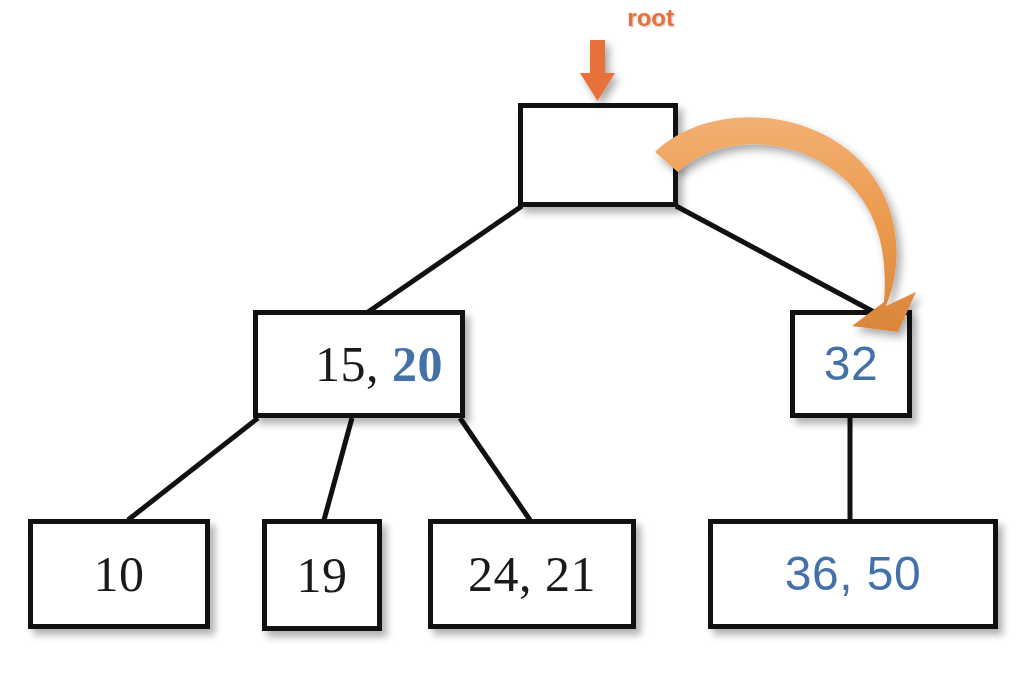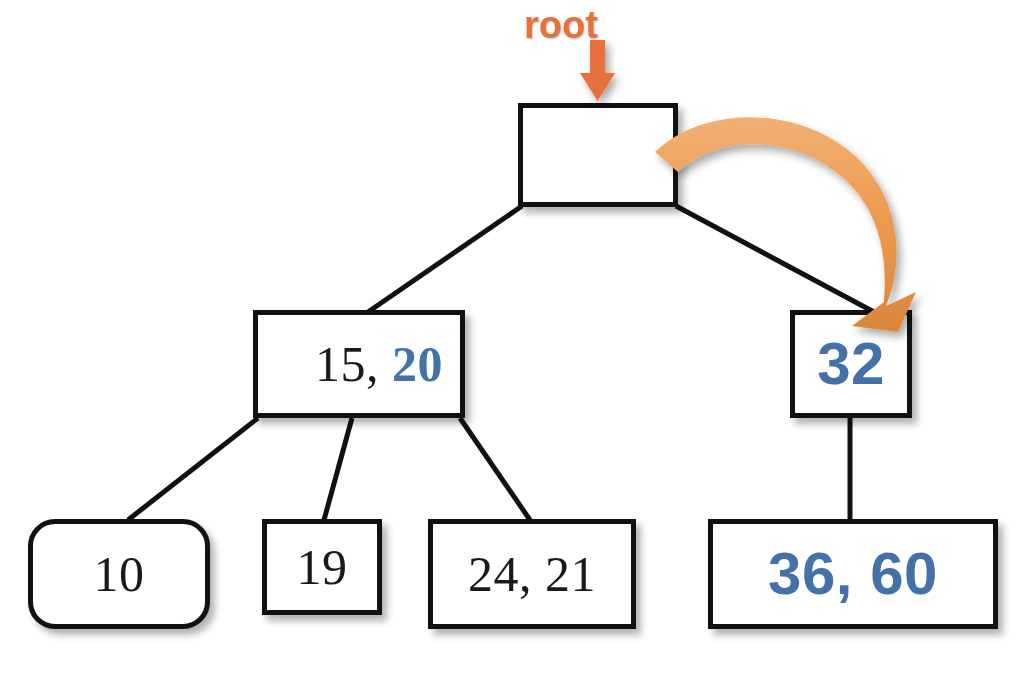--- a/index.html
+++ b/index.html
@@ -36,44 +36,44 @@
     color: #1a1a1a;
     white-space: nowrap;
     letter-spacing: 0.5px;
   }
   .node-text .hl {
     color: #4472A8;
     font-weight: bold;
   }
   .node-text.all-blue {
     color: #4472A8;
-    font-weight: bold;
+    font-weight: normal;
     font-family: "Liberation Sans", sans-serif;
-    font-size: 60px;
+    font-size: 48px;
   }
   
   #edges, #arrows {
     position: absolute;
     left: 0;
     top: 0;
     width: 1028px;
     height: 676px;
   }
   #edges { z-index: 2; }
   #arrows { z-index: 6; }
   
   #root-label {
     position: absolute;
     left: 524px;
     top: 4px;
     width: 150px;
-    text-align: left;
+    text-align: right;
     font-family: "Liberation Sans", sans-serif;
     font-weight: bold;
-    font-size: 38px;
+    font-size: 24px;
     color: #E8703A;
     z-index: 7;
     text-shadow: 1px 1px 2px rgba(0,0,0,0.25);
   }
 </style>
 </head>
 <body>
 
 <div id="canvas">
 
@@ -126,29 +126,29 @@
   </div>
 
   <div class="node" style="left:253px; top:310px; width:212px; height:108px;padding-left:40px;">
     <span class="node-text"><span>15, </span><span class="hl">20</span></span>
   </div>
 
   <div class="node" style="left:790px; top:310px; width:122px; height:108px;">
     <span class="node-text all-blue">32</span>
   </div>
 
-  <div class="node" style="left:28px; top:519px; width:182px; height:110px;border-radius:27px;">
+  <div class="node" style="left:28px; top:519px; width:182px; height:110px;">
     <span class="node-text">10</span>
   </div>
 
-  <div class="node" style="left:262px; top:519px; width:120px; height:96px;">
+  <div class="node" style="left:262px; top:519px; width:120px; height:112px;">
     <span class="node-text">19</span>
   </div>
 
   <div class="node" style="left:428px; top:519px; width:208px; height:110px;">
     <span class="node-text">24, 21</span>
   </div>
 
   <div class="node" style="left:708px; top:519px; width:290px; height:110px;">
-    <span class="node-text all-blue">36, 60</span>
+    <span class="node-text all-blue">36, 50</span>
   </div>
 
 </div>
 
 </body></html>

